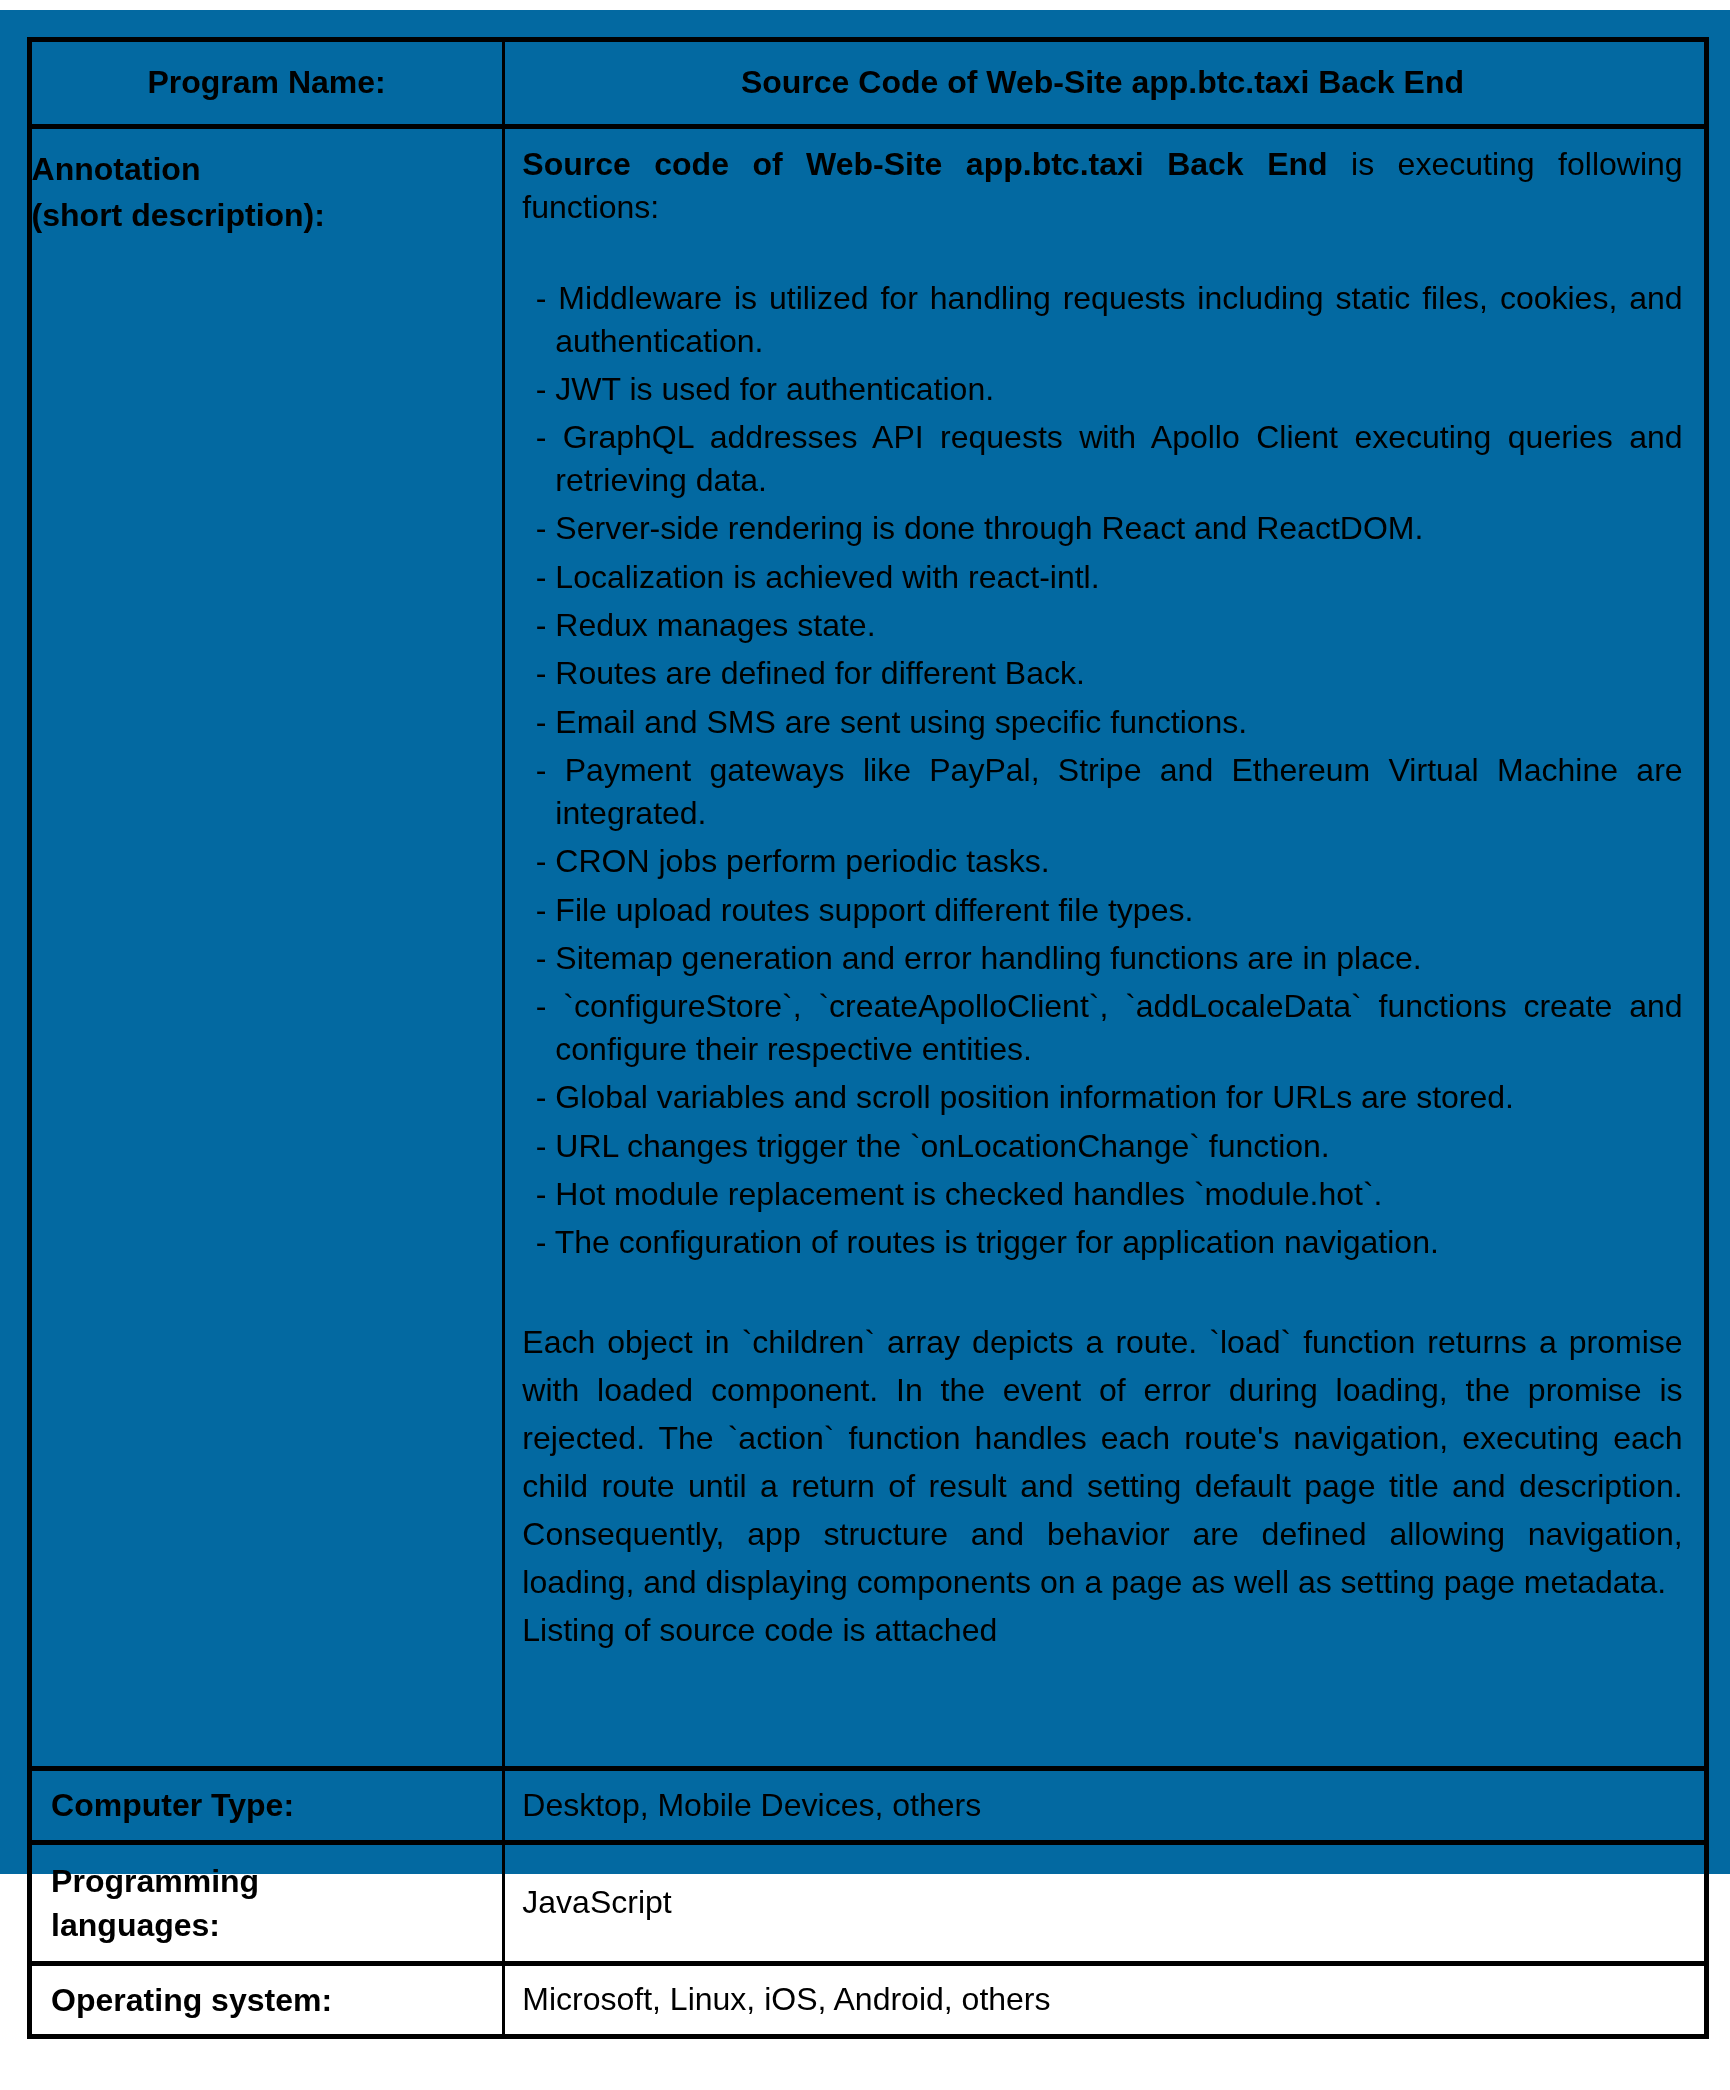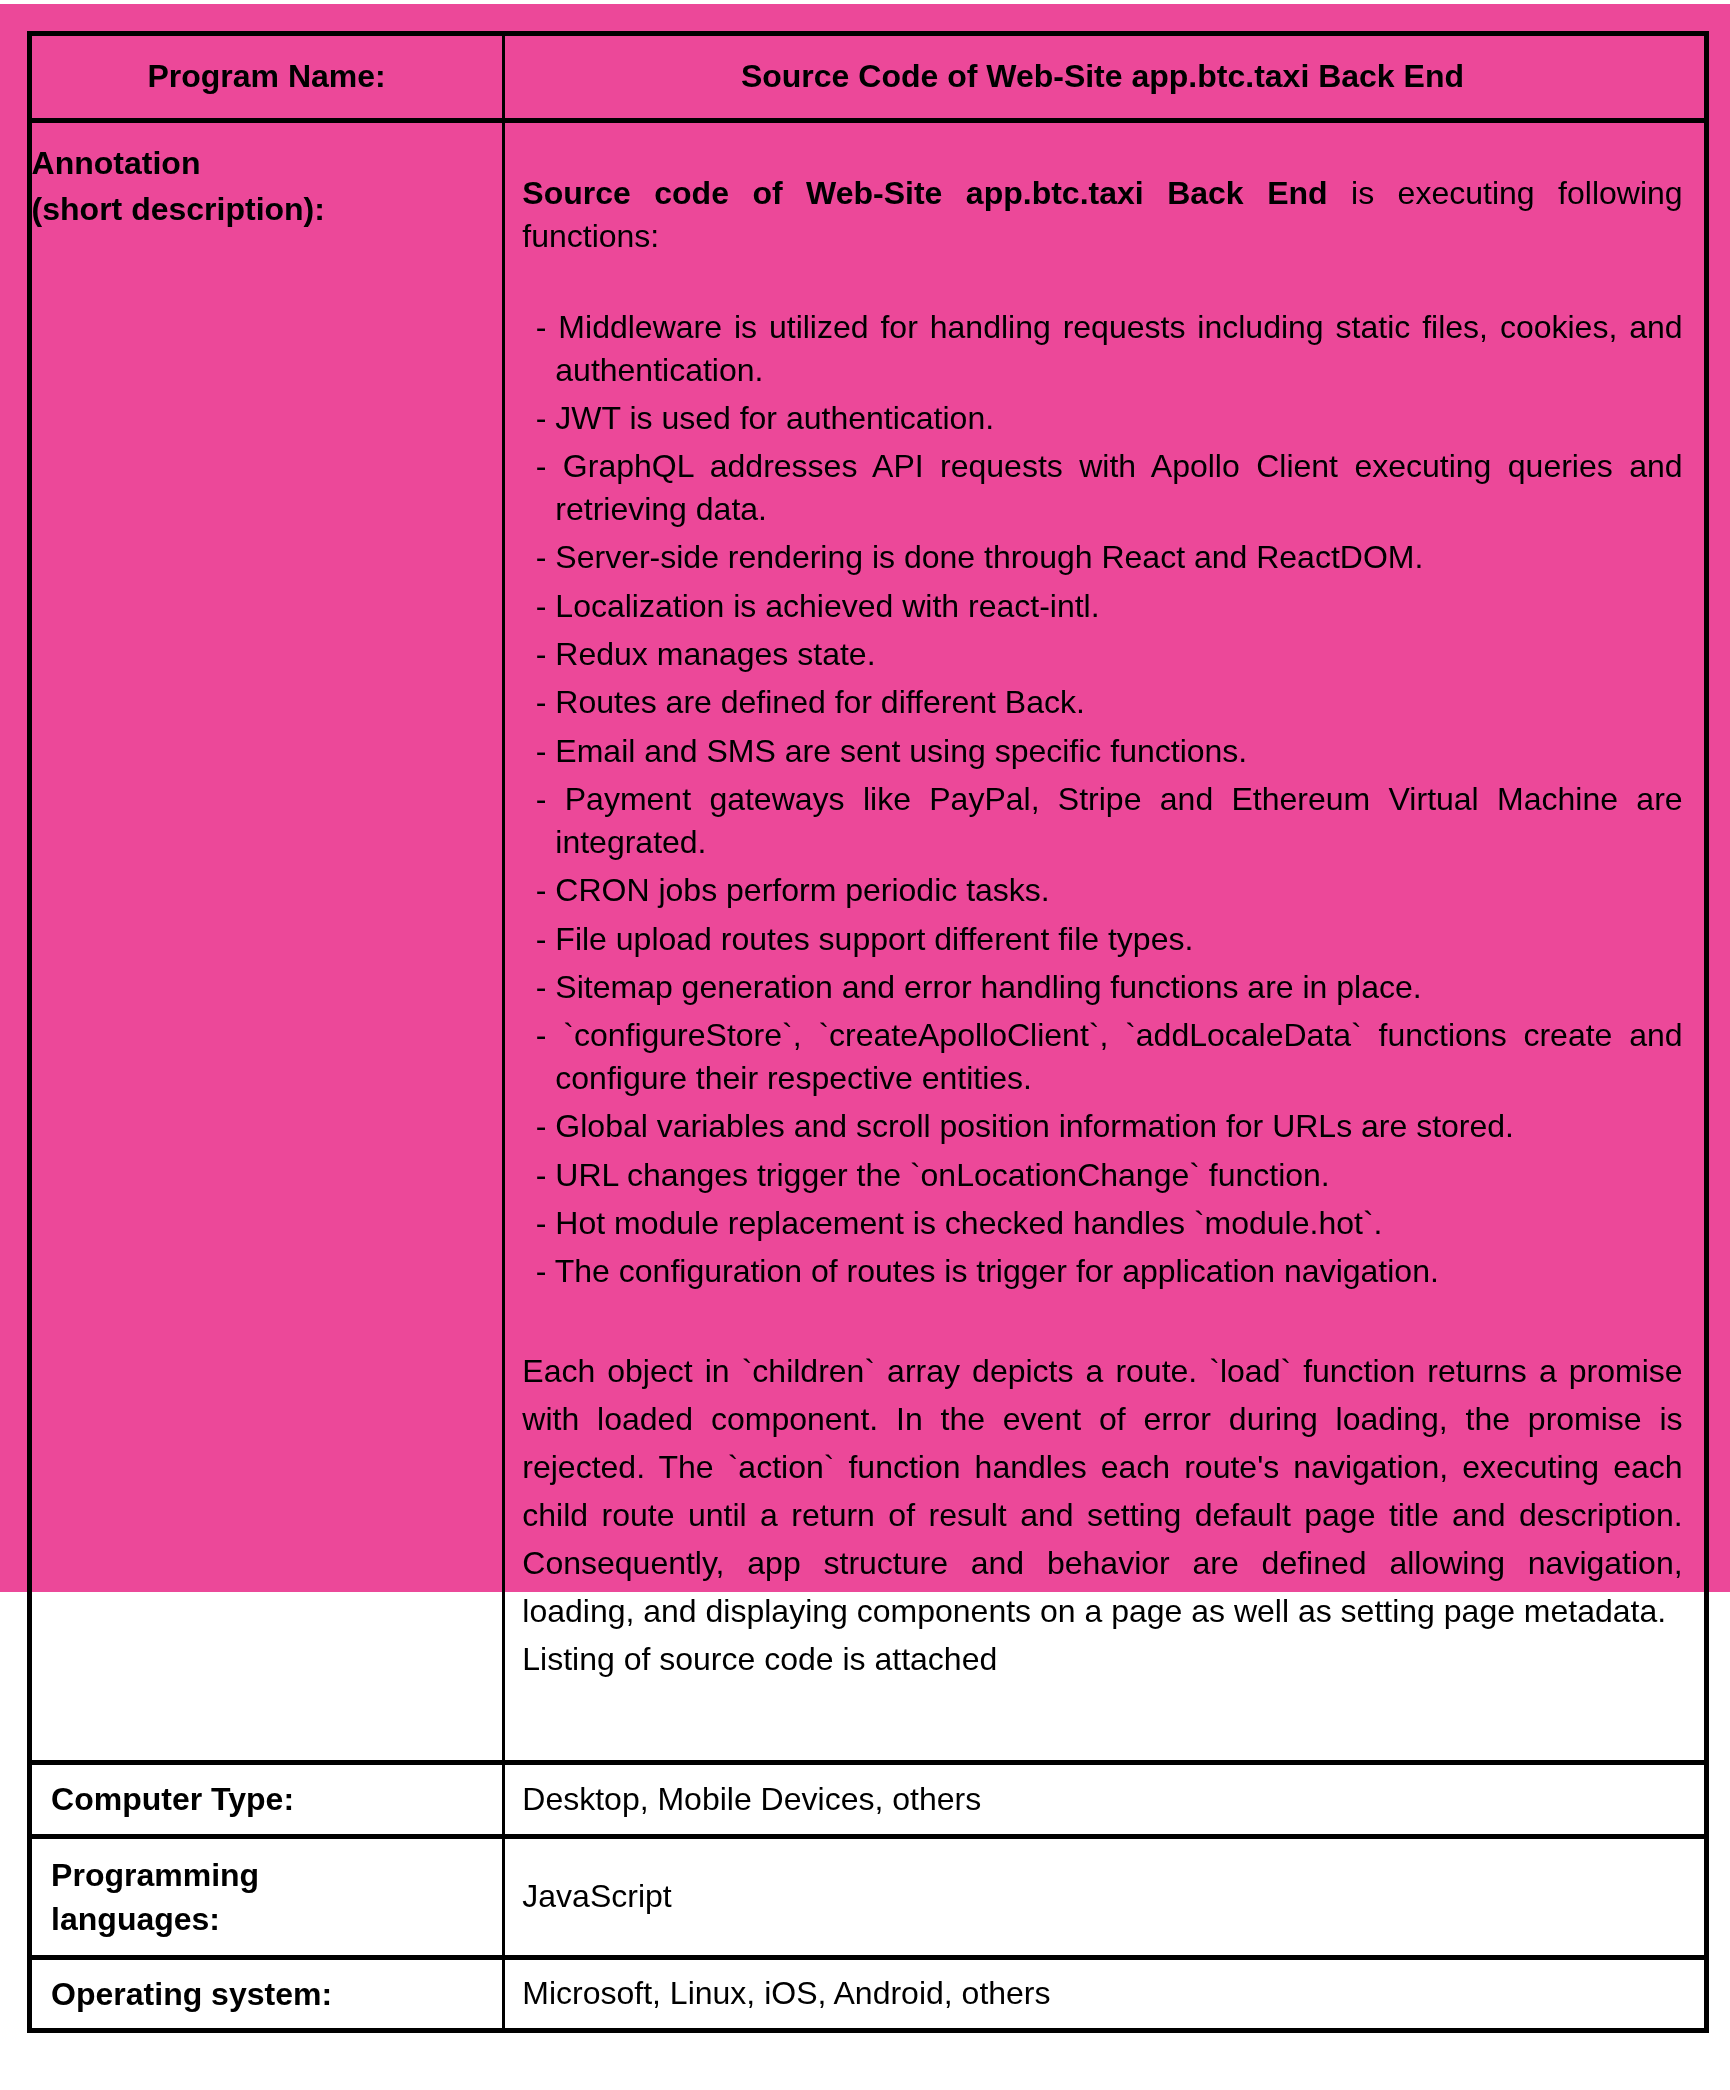--- a/index.html
+++ b/index.html
@@ -6,24 +6,24 @@
   html, body { background: #ffffff; }
   body {
     width: 1731px;
     height: 2091px;
     position: relative;
     font-family: "Liberation Sans", "DejaVu Sans", sans-serif;
     color: #000000;
   }
   .doc-page {
     position: absolute;
-    left: 0; top: 4px;
+    left: 0; top: 10px;
     width: 1731px;
-    height: 1588px;
-    background: #ec4899;
+    height: 1864px;
+    background: #0369a1;
   }
   table.info-table {
     position: absolute;
     left: 26.6px;
     top: 26.6px;
     width: 1678px;
     border-collapse: collapse;
     table-layout: fixed;
     border: 5.3px solid #000000;
   }
@@ -51,21 +51,21 @@
   
   tr.row-annotation td { vertical-align: top; }
   tr.row-annotation td.cell-label {
     text-align: left;
     font-weight: bold;
     padding-top: 17.7px;
     line-height: 46px;
   }
   tr.row-annotation td.cell-value { padding-top: 14px; }
 
-  .intro { text-align: justify; line-height: 43px; margin-top: 35px; }
+  .intro { text-align: justify; line-height: 43px; }
   .intro b { font-weight: bold; }
   .v-space { height: 48px; }
   ul.bullet-list { list-style: none; }
   ul.bullet-list li {
     text-align: justify;
     line-height: 43px;
     padding-left: 33px;
     text-indent: -19.5px;
     margin-bottom: 5.3px;
   }

